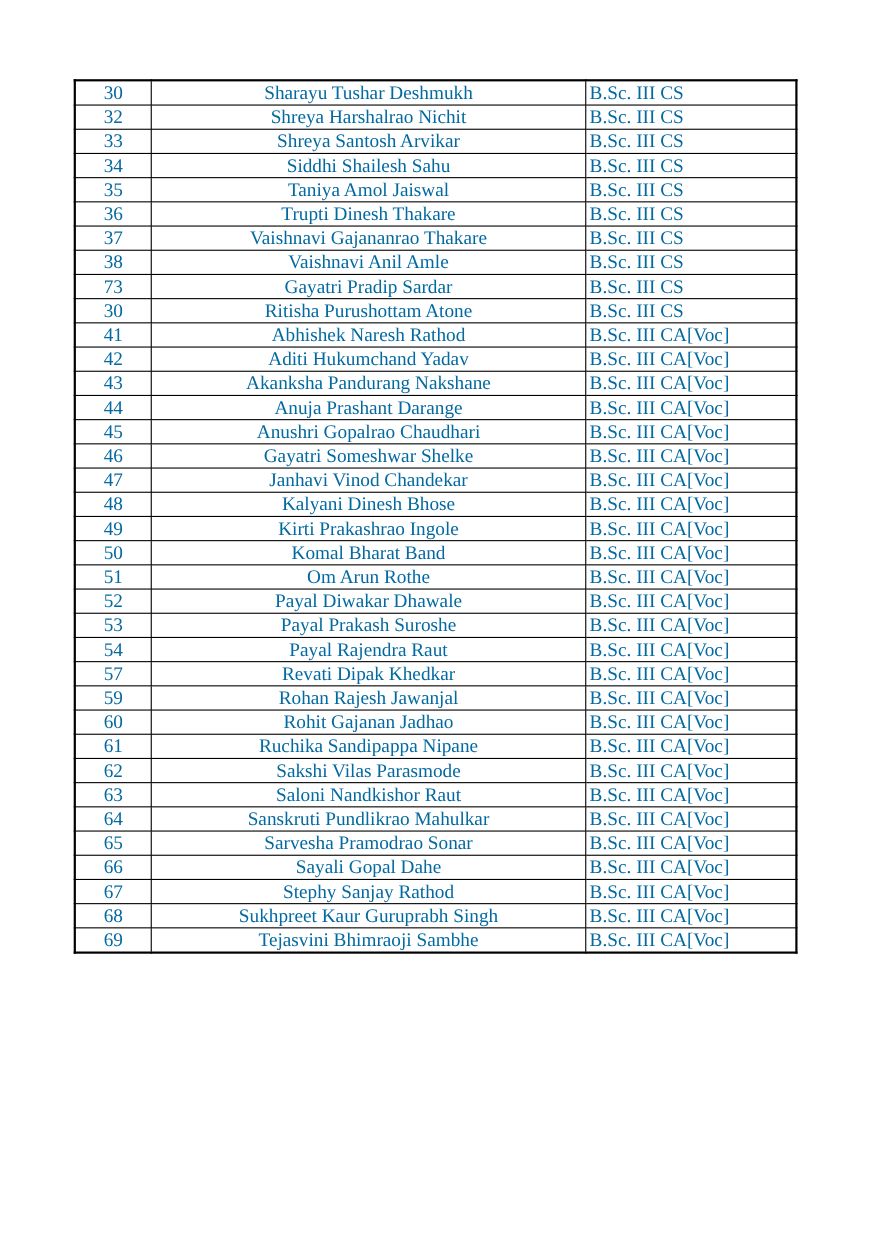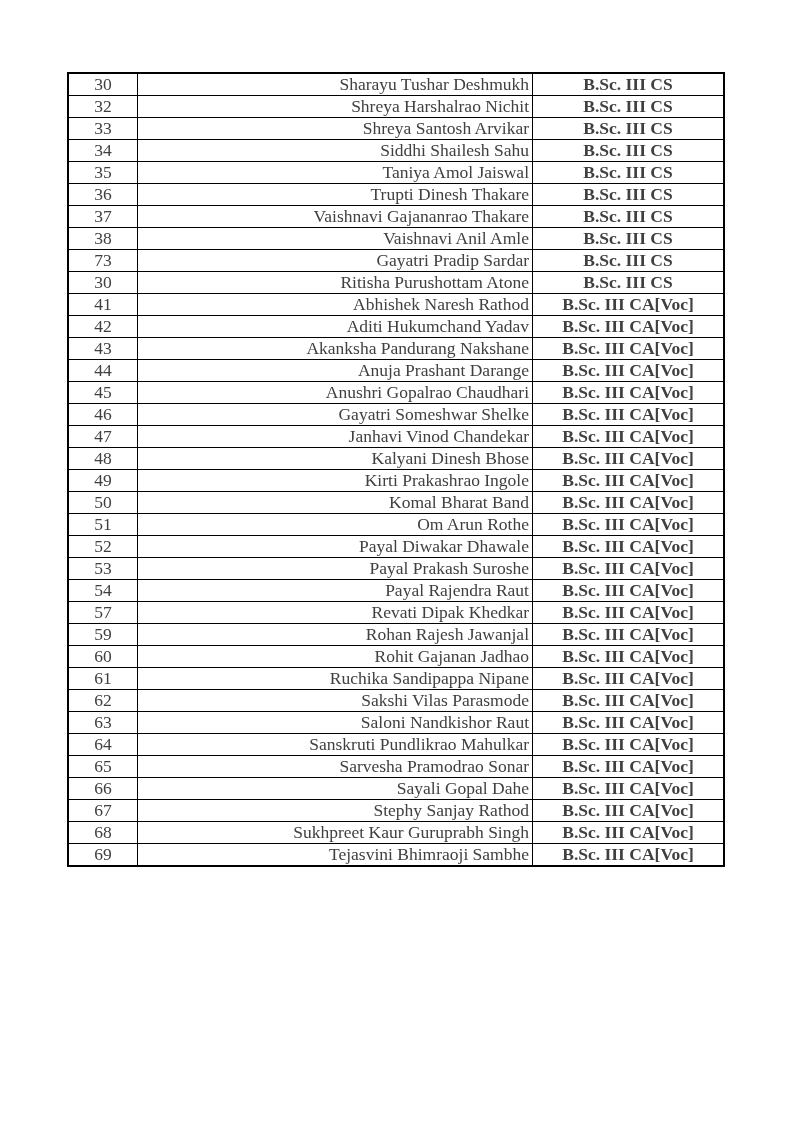--- a/index.html
+++ b/index.html
@@ -4,33 +4,33 @@
 <style>
   html, body { margin: 0; padding: 0; background: #ffffff; }
   body { width: 794px; height: 1122px; position: relative; overflow: hidden; }
   .page { position: absolute; left: 0; top: 0; width: 794px; height: 1122px; background: #fff; }
   table.roster {
     position: absolute; left: 67px; top: 72px;
     width: 658px;
     border-collapse: collapse;
     font-family: "Liberation Serif", serif;
     font-size: 17.5px;
-    color: #404040;
+    color: #0369a1;
     border: 2px solid #000;
   }
   table.roster td {
     border: 1.5px solid #000;
     height: 21px;
     padding: 0 3px;
     line-height: 21px;
     white-space: nowrap;
   }
   td.sr { width: 62px; text-align: center; }
-  td.name { width: 388px; text-align: right; }
-  td.cls { text-align: center; font-weight: bold; }
+  td.name { width: 388px; text-align: center; }
+  td.cls { text-align: left; }
 </style>
 </head>
 <body>
 
 <div class="page">
   <table class="roster">
     <tbody id="roster-body">
         <tr>
           <td class="sr">30</td>
           <td class="name">Sharayu Tushar Deshmukh</td>

